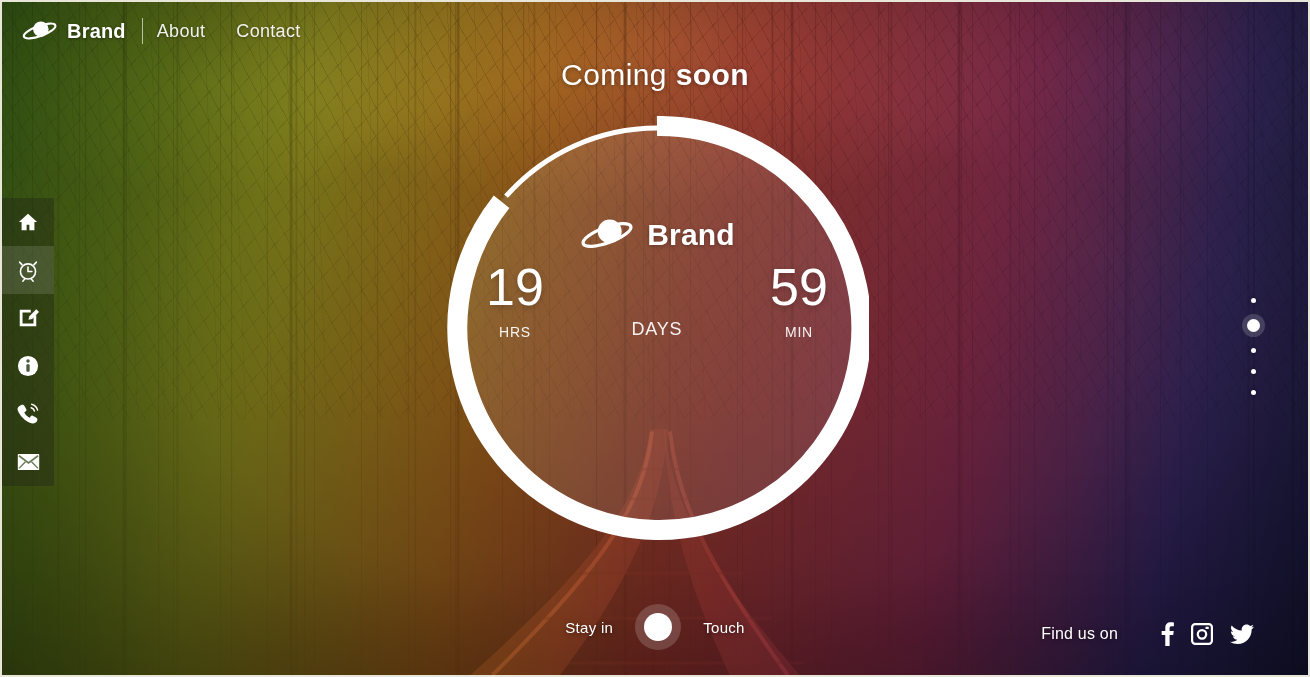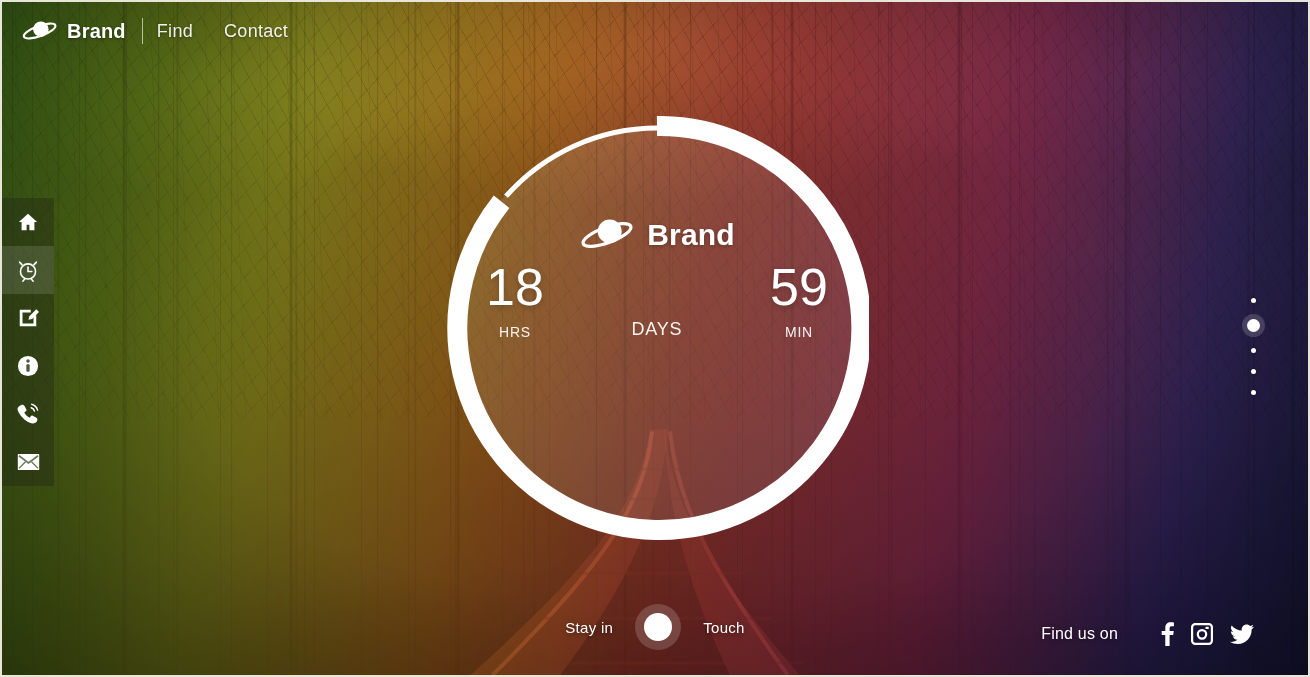--- a/index.html
+++ b/index.html
@@ -296,21 +296,21 @@
           <ellipse cx="31" cy="21" rx="27" ry="8.2" transform="rotate(-20 31 21)" fill="none" stroke="#ffffff" stroke-width="3.4"></ellipse>
           <path d="M20 10 A12.5 12.5 0 0 1 45.5 12" fill="none" stroke="#ffffff" stroke-width="0"></path>
         </svg>
       </span>
       <span class="brand-name">Brand</span>
     </div>
 
     <div class="nav-div"></div>
 
     <div class="nav-links">
-      <span class="nav-link">Find</span>
+      <span class="nav-link">About</span>
       <span class="nav-link">Contact</span>
     </div>
   </div>
 
   <div class="rail">
 
     <div class="rail-item">
       <span>
         <svg width="22" height="22" viewBox="0 0 24 24" aria-hidden="true">
           <path d="M12 3 L22 12 h-3 v9 h-5.5 v-6 h-3 v6 H5 v-9 H2 Z" fill="#ffffff"></path>
@@ -365,20 +365,24 @@
         <svg width="23" height="18" viewBox="0 0 26 20" aria-hidden="true">
           <rect x="0.9" y="0.9" width="24.2" height="18.2" rx="1" fill="#ffffff"></rect>
           <path d="M2.2 3 L13 11 L23.8 3" fill="none" stroke="#6a7b58" stroke-width="2"></path>
           <path d="M2.2 17.2 L9.6 9.6 M23.8 17.2 L16.4 9.6" fill="none" stroke="#6a7b58" stroke-width="1.6"></path>
         </svg>
       </span>
     </div>
 
   </div>
 
+  <div class="coming">
+    <span>Coming</span>
+    <b>soon</b>
+  </div>
 
   <div class="ring-wrap">
     <div class="ring-fill"></div>
 
     <svg class="ring-svg" viewBox="0 0 424 424" aria-hidden="true">
 
       <path d="M 212 10 A 202 202 0 1 1 56.6 85.8" fill="none" stroke="#ffffff" stroke-width="20" stroke-linecap="butt"></path>
 
       <path d="M 61.0 80.2 A 202 202 0 0 1 212 12" fill="none" stroke="#ffffff" stroke-width="5" stroke-linecap="butt"></path>
     </svg>
@@ -390,21 +394,21 @@
           <svg class="inner-saturn" viewBox="0 0 60 42" aria-hidden="true">
             <circle cx="33" cy="17" r="13.2" fill="#ffffff"></circle>
             <ellipse cx="30" cy="21" rx="28" ry="8.6" transform="rotate(-20 30 21)" fill="none" stroke="#ffffff" stroke-width="3.6"></ellipse>
           </svg>
         </span>
         <span class="inner-brand-name">Brand</span>
       </div>
 
       <div class="counters">
         <div class="cd cd-hrs">
-          <span class="cd-num">18</span>
+          <span class="cd-num">19</span>
           <span class="cd-lbl">HRS</span>
         </div>
         <div class="cd cd-days">
           <span class="cd-lbl">DAYS</span>
         </div>
         <div class="cd cd-min">
           <span class="cd-num">59</span>
           <span class="cd-lbl">MIN</span>
         </div>
       </div>

